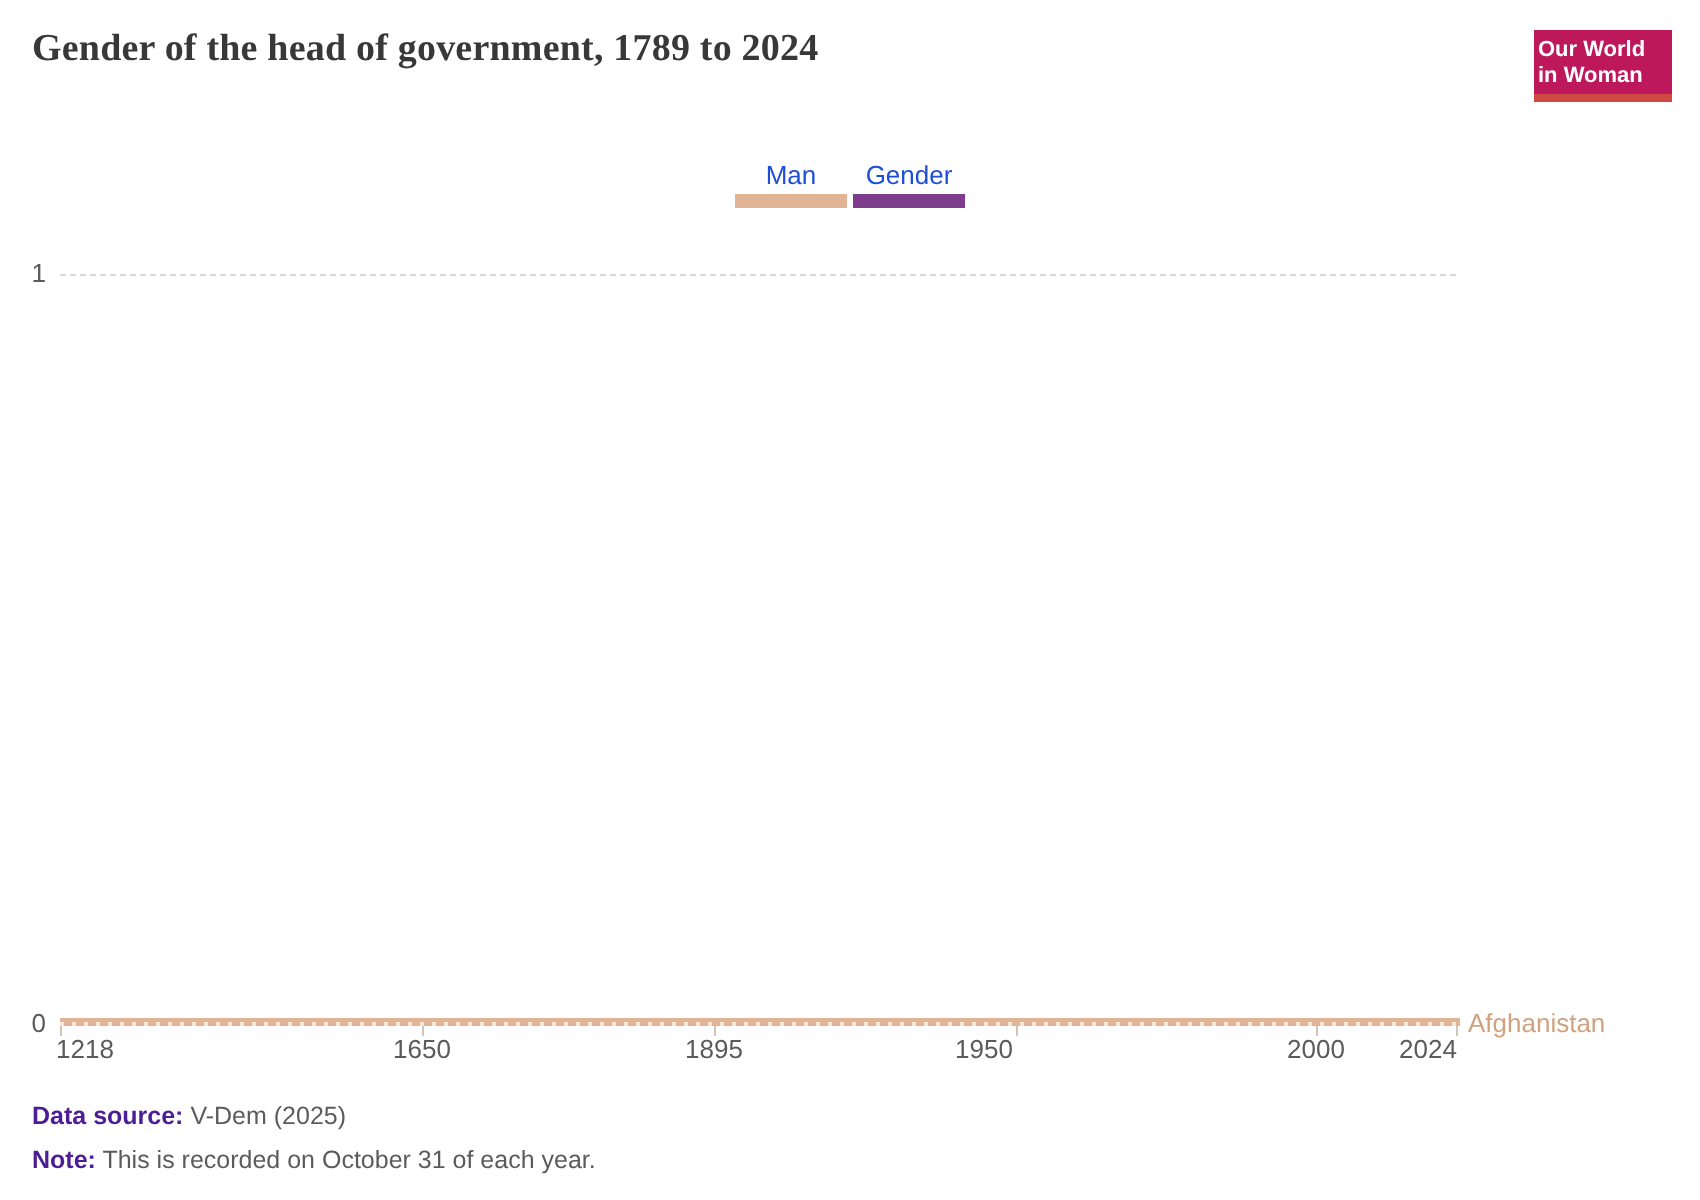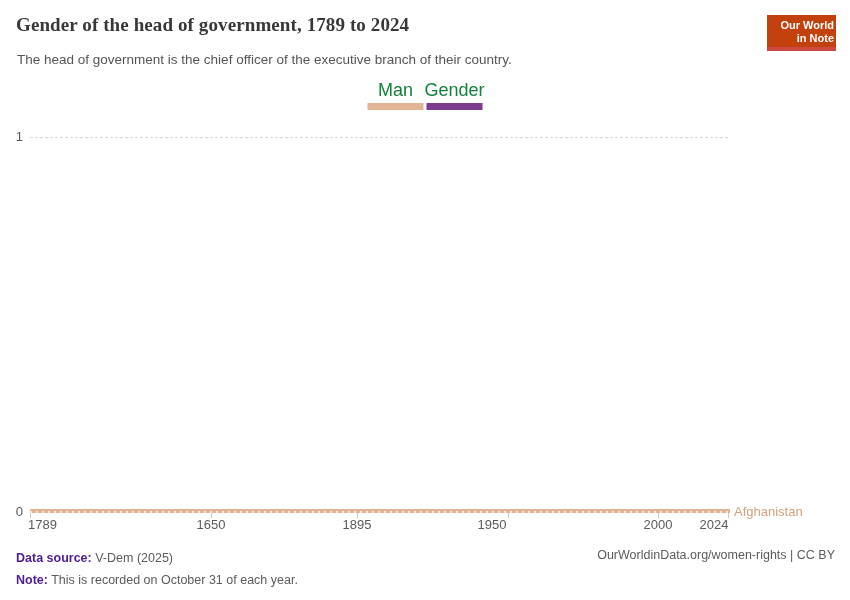--- a/index.html
+++ b/index.html
@@ -23,34 +23,34 @@
     position: absolute; left: 17px; top: 52px;
     font-size: 13.5px; color: #555555; margin: 0;
   }
 
   
   .logo {
     position: absolute; left: 767px; top: 15px; width: 69px;
     cursor: pointer;
   }
   .logo-box {
-    background: #c2410c; color: #ffffff;
-    text-align: right; padding: 4px 2px 3px 2px;
+    background: #be185d; color: #ffffff;
+    text-align: left; padding: 4px 2px 3px 2px;
     font-size: 11px; font-weight: 700; line-height: 12.5px;
   }
   .logo-accent { height: 4px; background: #cf4944; }
 
   
   .legend {
     position: absolute; top: 80px; left: 425px;
     transform: translateX(-50%);
     display: flex; gap: 3px;
   }
   .legend-item { display: flex; flex-direction: column; align-items: center; width: 56px; cursor: pointer; }
-  .legend-label { font-size: 18px; color: #15803d; margin-bottom: 2px; white-space: nowrap; }
+  .legend-label { font-size: 13px; color: #1d4ed8; margin-bottom: 2px; white-space: nowrap; }
   .legend-swatch { width: 100%; height: 7px; }
   .swatch-man { background: #e2b496; }
   .swatch-woman { background: #7d3c8c; }
 
   
   .ytick {
     position: absolute; left: 0; width: 23px; text-align: right;
     font-size: 13px; color: #5b5b5b;
   }
   .ytick-1 { top: 129px; }
@@ -90,26 +90,25 @@
     position: absolute; right: 15px; top: 548px;
     font-size: 12.5px; color: #5b5b5b; cursor: pointer;
   }
 </style>
 </head>
 <body>
 
 <div class="frame">
 
   <h1 class="title">Gender of the head of government, 1789 to 2024</h1>
-  <p class="subtitle">The head of government is the chief officer of the executive branch of their country.</p>
 
   <div class="logo">
     <div class="logo-box">
       <span>Our World</span><br>
-      <span>in Note</span>
+      <span>in Woman</span>
     </div>
     <div class="logo-accent"></div>
   </div>
 
   <div class="legend">
     <div class="legend-item">
       <span class="legend-label">Man</span>
       <span class="legend-swatch swatch-man"></span>
     </div>
     <div class="legend-item">
@@ -126,33 +125,32 @@
     <div class="man-line"></div>
     <span class="entity-label">Afghanistan</span>
 
     <div class="xtick-mark" style="left:30px"></div>
     <div class="xtick-mark" style="left:211px"></div>
     <div class="xtick-mark" style="left:357px"></div>
     <div class="xtick-mark" style="left:508px"></div>
     <div class="xtick-mark" style="left:658px"></div>
     <div class="xtick-mark" style="left:728px"></div>
 
-    <span class="xtick-label" style="left:28px">1789</span>
+    <span class="xtick-label" style="left:28px">1218</span>
     <span class="xtick-label centered" style="left:211px">1650</span>
     <span class="xtick-label centered" style="left:357px">1895</span>
     <span class="xtick-label centered" style="left:492px">1950</span>
     <span class="xtick-label centered" style="left:658px">2000</span>
     <span class="xtick-label centered" style="left:714px">2024</span>
   </div>
 
   <div class="footer-left">
     <div>
       <b>Data source:</b>
       <span>V-Dem (2025)</span>
     </div>
     <div>
       <b>Note:</b>
       <span>This is recorded on October 31 of each year.</span>
     </div>
   </div>
-  <div class="footer-right">OurWorldinData.org/women-rights | CC BY</div>
 
 </div>
 
 </body></html>

